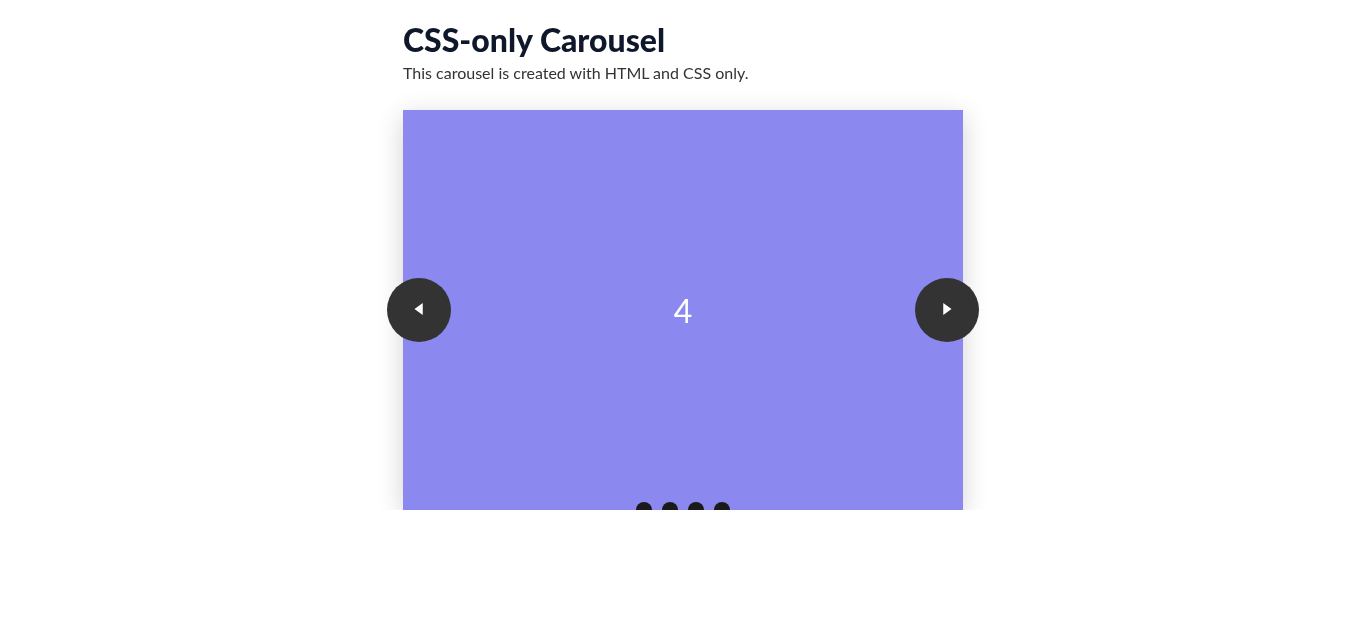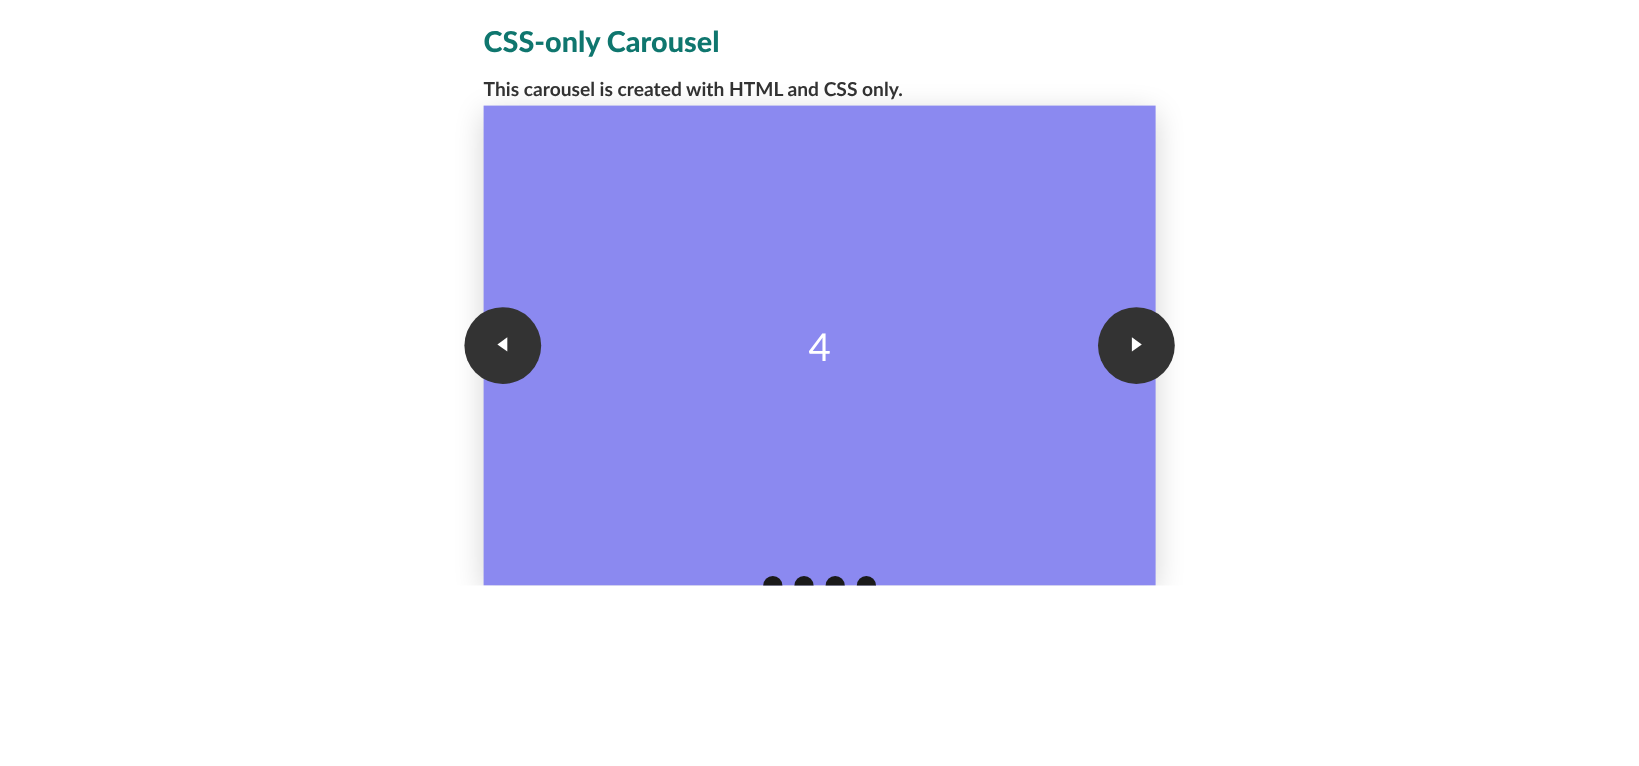--- a/index.html
+++ b/index.html
@@ -13,30 +13,29 @@
       background: #fff;
       display: flex;
       flex-direction: column;
       align-items: center;
       padding-top: 20px;
     }
     .section {
       width: 560px;
     }
     h1 {
-      font-size: 24px;
+      font-size: 32px;
       font-weight: 900;
-      margin-bottom: 16px;
-      color: #0f766e;
+      margin-bottom: 4px;
+      color: #0f172a;
     }
     .description {
       font-size: 16px;
       color: #333;
-      margin-bottom: 4px;
-      font-weight: bold;
+      margin-bottom: 28px;
     }
     .carousel-wrapper {
       position: relative;
     }
     .carousel {
       width: 560px;
       height: 400px;
       background: #8b89f0;
       box-shadow: 0 6px 24px rgba(0,0,0,0.18);
       display: flex;

